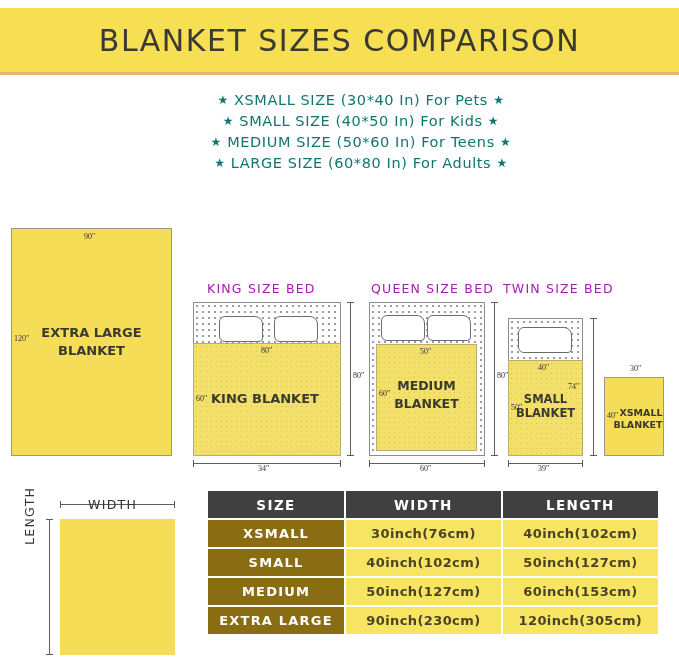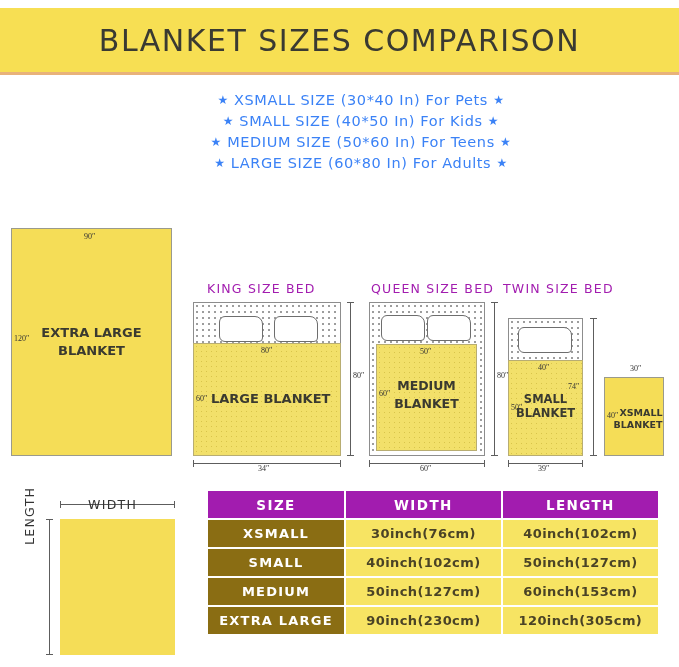--- a/index.html
+++ b/index.html
@@ -29,21 +29,21 @@
   }
 
   
   #bullets{
     position:absolute;left:0;top:90px;width:679px;
     text-align:center;
   }
   .bullet-line{
     font-size:14.5px;
     letter-spacing:0.6px;
-    color:#3b82f6;
+    color:#0f766e;
     line-height:21px;
     white-space:nowrap;
     font-family:"DejaVu Sans", sans-serif;
     padding-left:43px;
   }
   .star{font-size:12px;vertical-align:1px;}
 
   
   .dimlabel{
     position:absolute;
@@ -138,21 +138,21 @@
 
   
   #size-table{
     position:absolute;left:206px;top:489px;
     width:454px;
     border-collapse:separate;
     border-spacing:2px;
     font-family:"DejaVu Sans", sans-serif;
   }
   #size-table th{
-    background:#a21caf;
+    background:#404040;
     color:#ffffff;
     font-size:13.5px;
     letter-spacing:1.4px;
     font-weight:bold;
     height:25px;
     text-align:center;
   }
   #size-table td{
     height:25px;
     text-align:center;
@@ -208,21 +208,21 @@
   <div class="blanketname" style="left:11px;top:325px;width:161px;font-size:13px;">EXTRA LARGE</div>
   <div class="blanketname" style="left:11px;top:343px;width:161px;font-size:13px;">BLANKET</div>
 
   <div class="bedtitle" style="left:207px;top:281px;">KING SIZE  BED</div>
   <div class="mattress" style="left:193px;top:302px;width:148px;height:154px;"></div>
   <div class="pillow" style="left:219px;top:316px;width:44px;height:26px;"></div>
   <div class="pillow" style="left:274px;top:316px;width:44px;height:26px;"></div>
   <div class="blanket-dotted" style="left:193px;top:343px;width:148px;height:113px;"></div>
   <div class="dimlabel" style="left:261px;top:346px;">80″</div>
   <div class="dimlabel" style="left:196px;top:394px;">60″</div>
-  <div class="blanketname" style="left:211px;top:391px;width:130px;font-size:13px;text-align:left;">LARGE BLANKET</div>
+  <div class="blanketname" style="left:211px;top:391px;width:130px;font-size:13px;text-align:left;">KING BLANKET</div>
   <div class="dimline-h" style="left:193px;top:463px;width:148px;"></div>
   <div class="dimlabel" style="left:258px;top:464px;">34″</div>
   <div class="dimline-v" style="left:350px;top:302px;height:154px;"></div>
   <div class="dimlabel" style="left:353px;top:371px;">80″</div>
 
   <div class="bedtitle" style="left:371px;top:281px;">QUEEN SIZE BED</div>
   <div class="mattress" style="left:369px;top:302px;width:116px;height:154px;"></div>
   <div class="pillow" style="left:381px;top:315px;width:44px;height:26px;"></div>
   <div class="pillow" style="left:427px;top:315px;width:44px;height:26px;"></div>
   <div class="blanket-dotted" style="left:376px;top:344px;width:101px;height:107px;"></div>

